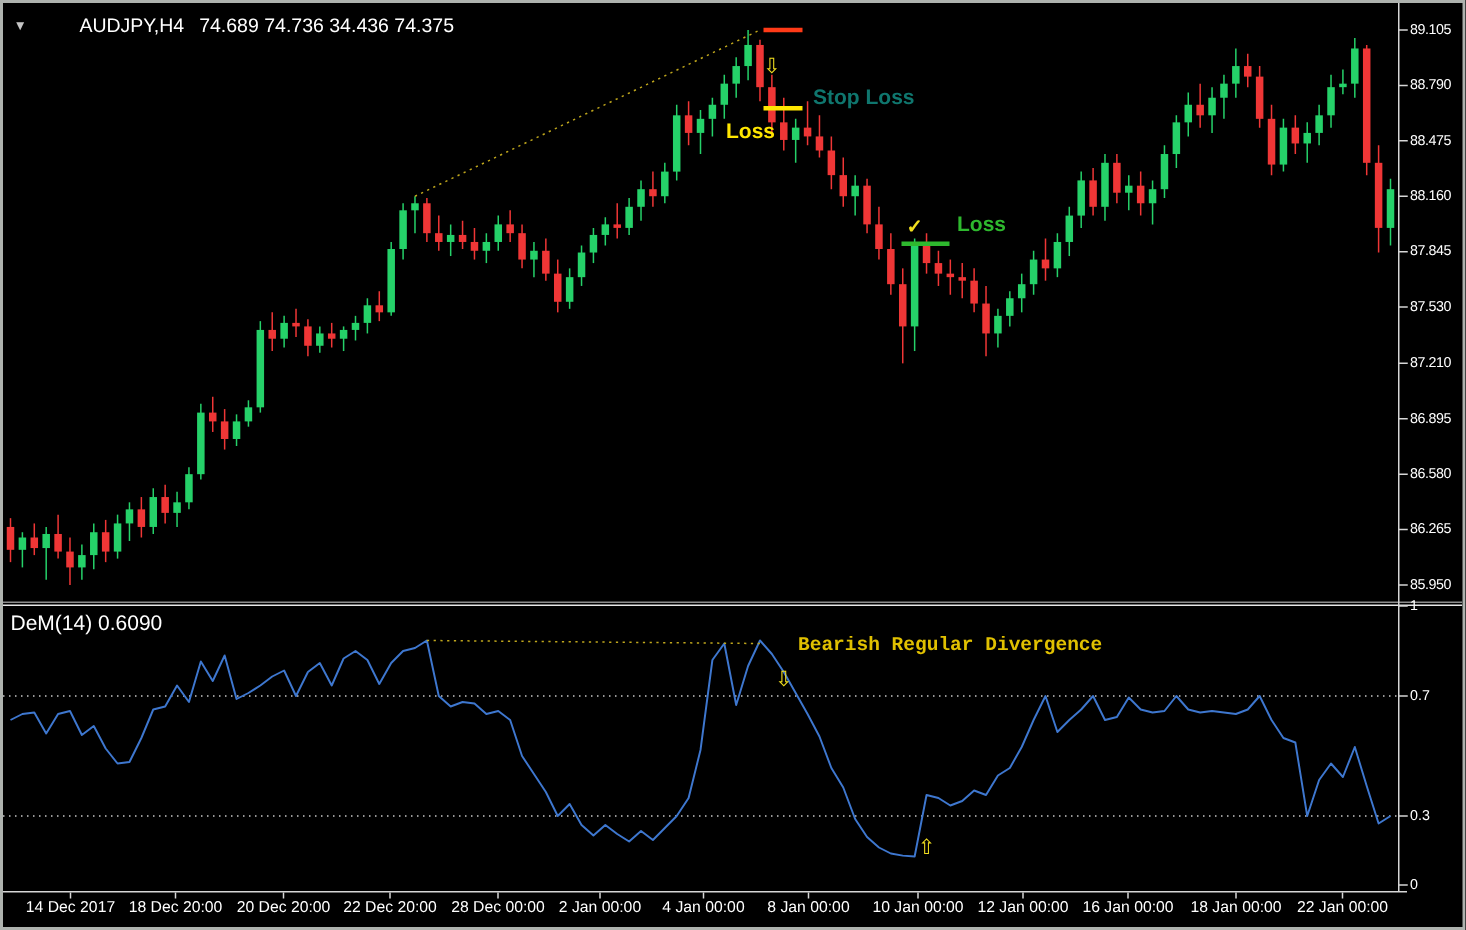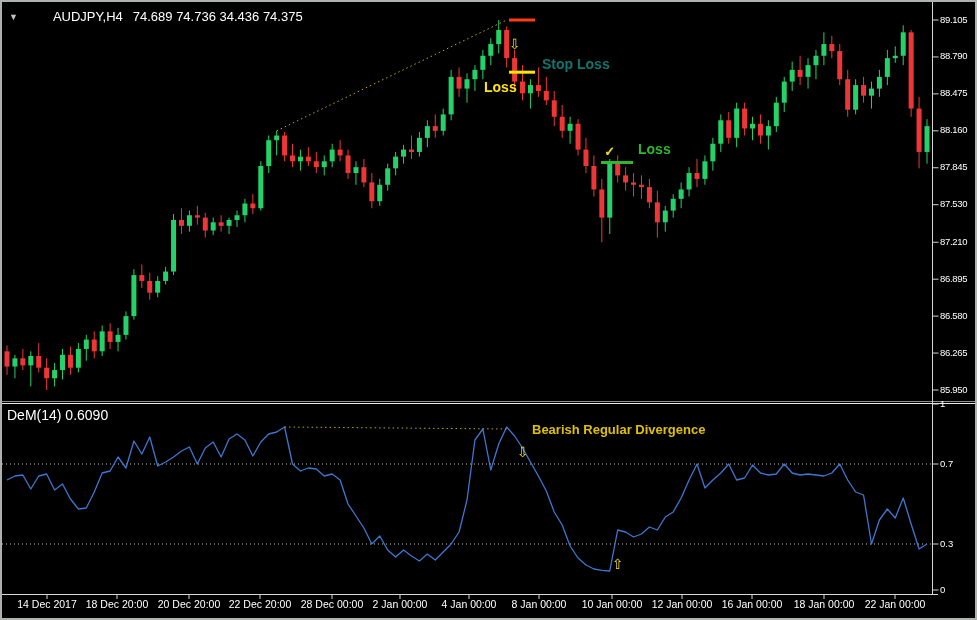--- a/index.html
+++ b/index.html
@@ -7,21 +7,21 @@
     position:relative;width:977px;height:620px;box-sizing:border-box;
     background:#000;border:2px solid #aeb2ae;overflow:hidden;
     font-family:"Liberation Sans", sans-serif;
   }
   #plot{position:absolute;left:0;top:0;}
   .hdr{position:absolute;left:7px;top:7px;color:#ffffff;font-size:13px;white-space:nowrap;}
   .hdr .tri{color:#c4c4c4;font-size:9px;margin-right:7px;vertical-align:1px;}
   .hdr .sym{margin-right:10px;margin-left:28px;}
   .ind-title{position:absolute;left:5px;top:405px;color:#ffffff;font-size:14px;white-space:nowrap;}
   .anno{position:absolute;font-weight:bold;white-space:nowrap;font-size:14px;}
-  .anno.small{font-size:13px;}
+  .anno.small{font-size:13px;font-family:Liberation Mono, monospace;}
   svg text{font-family:"Liberation Sans", sans-serif;}
 </style>
 </head>
 <body>
 
 <div class="frame">
   <svg id="plot" width="973" height="616" viewBox="0 0 973 616">
       <g>
         <line x1="5" y1="343.4358161648183" x2="5" y2="372.7543581616487" stroke="#ef3636" stroke-width="1"></line>
         <rect x="2.5" y="349.2995245641841" width="5" height="15.245641838351276" fill="#ef3636"></rect>

